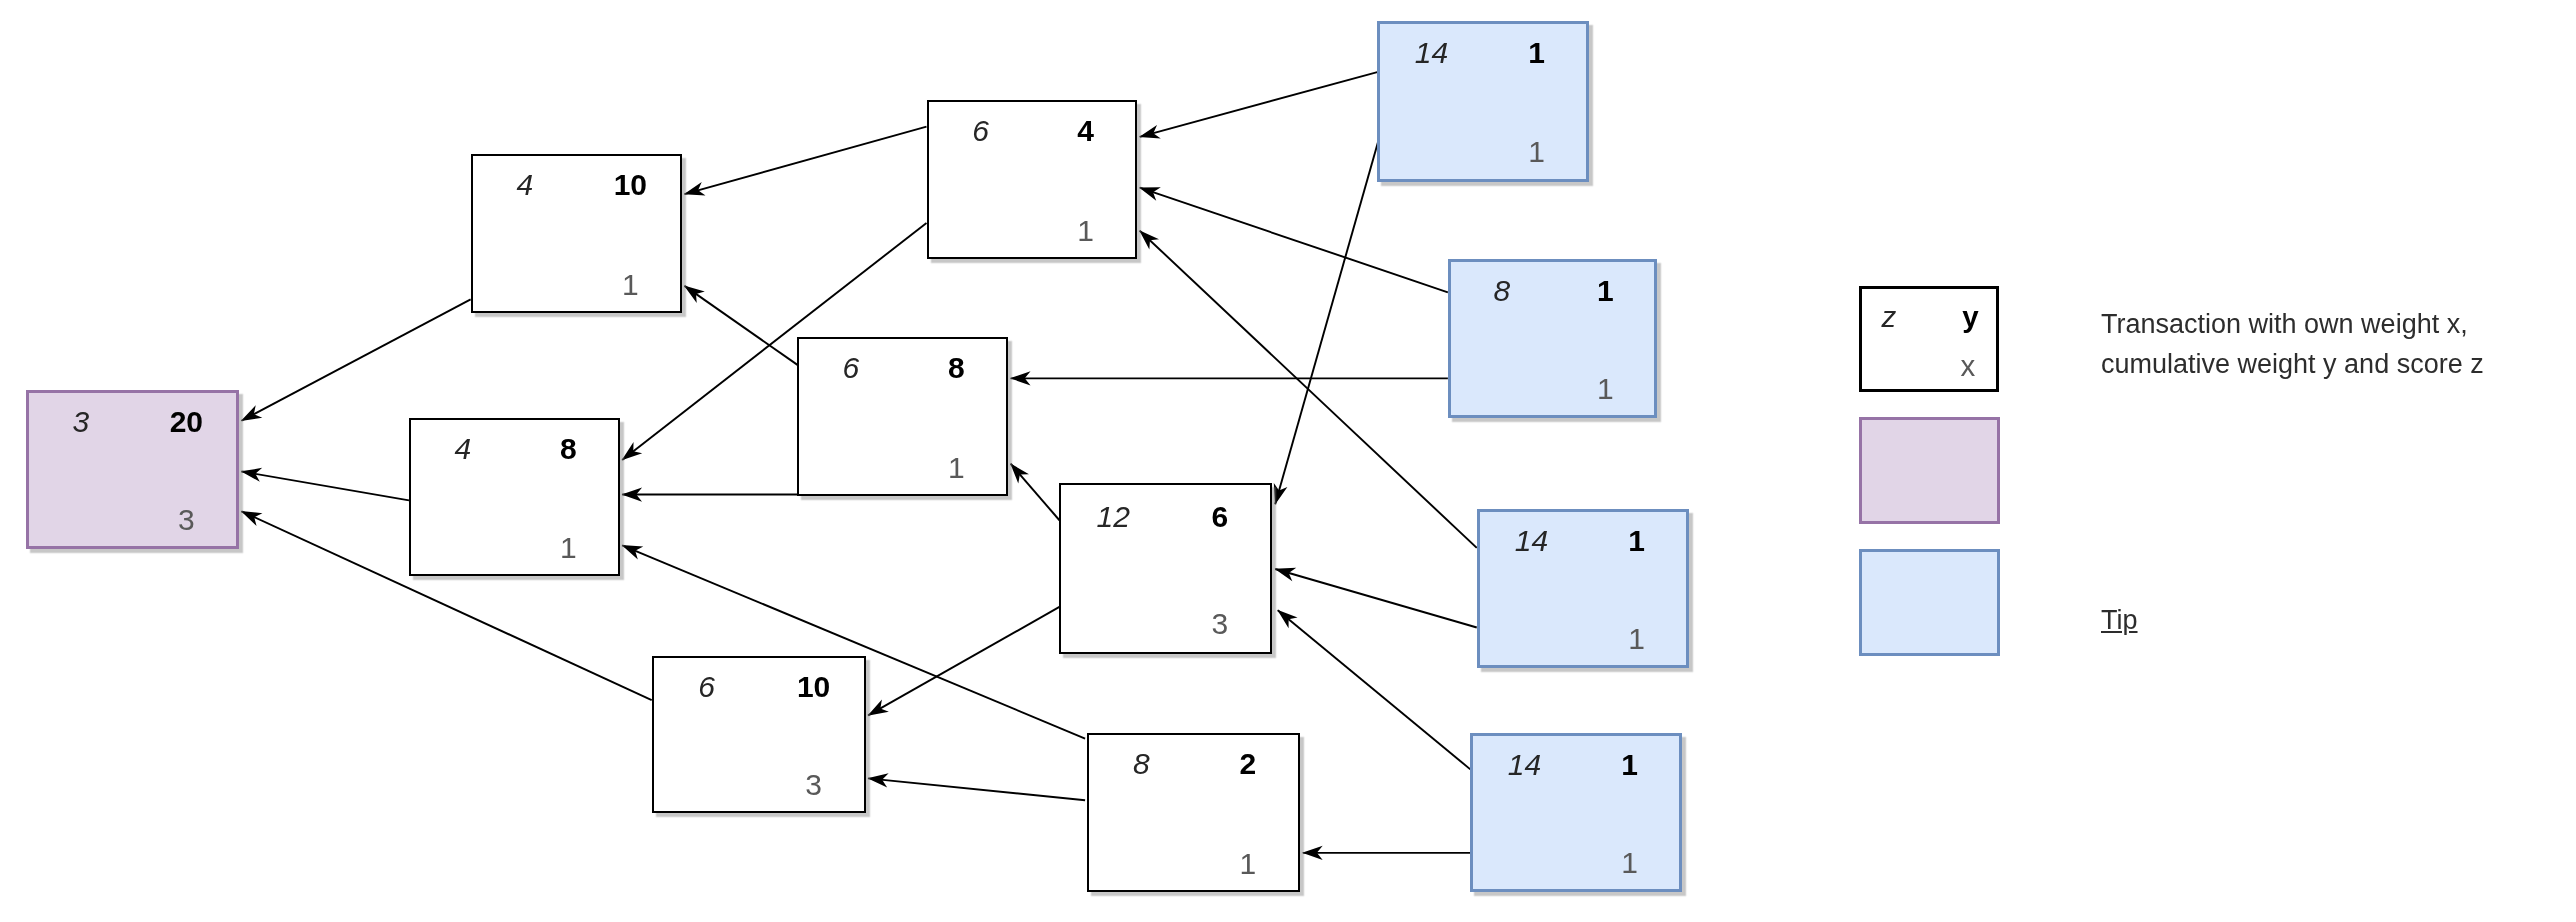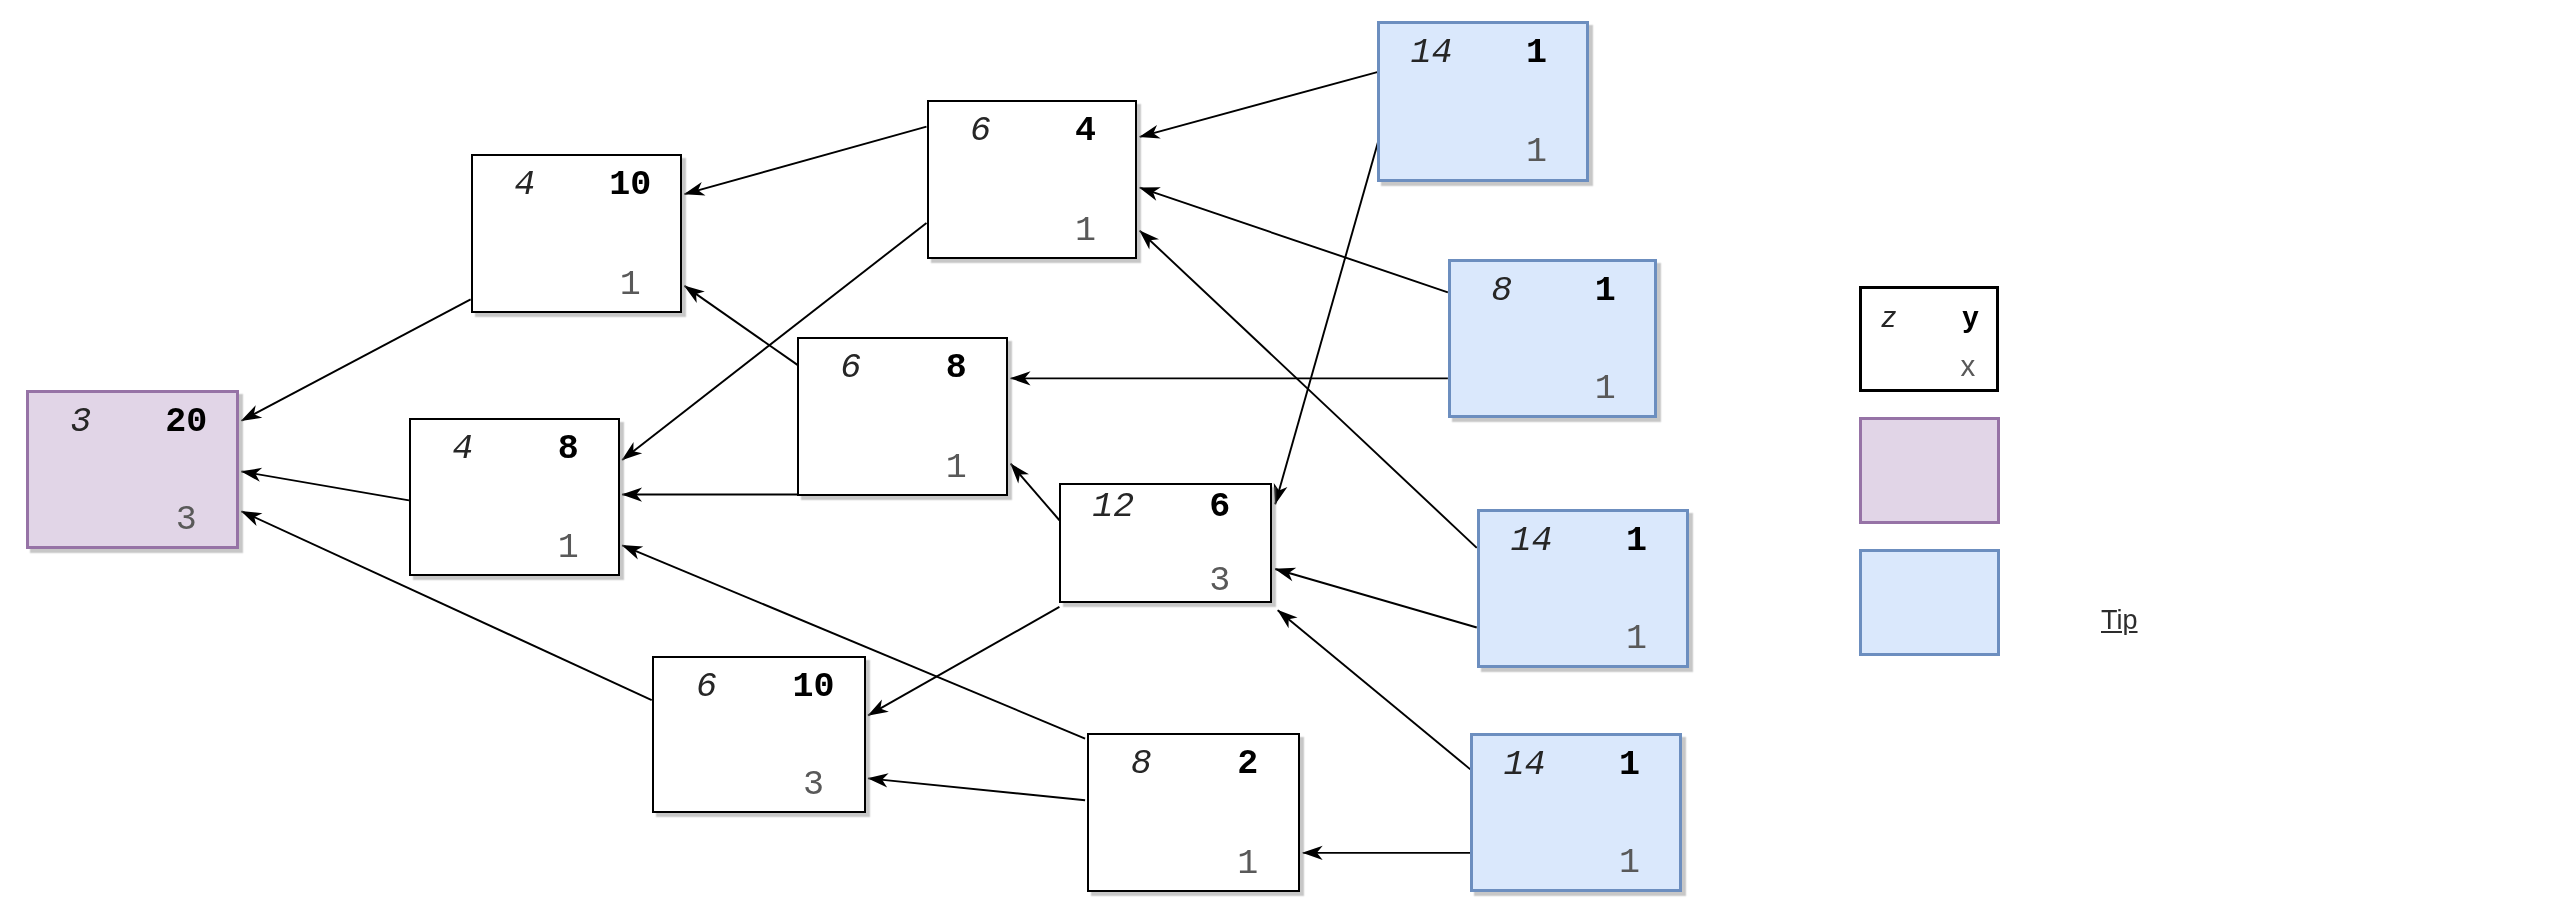--- a/index.html
+++ b/index.html
@@ -7,21 +7,21 @@
     position:relative;width:2576px;height:923px;overflow:hidden;
     background:#ffffff;font-family:"Liberation Sans",sans-serif;
   }
   svg.edge-layer{position:absolute;left:0;top:0;width:2576px;height:923px;}
   .node{
     position:absolute;box-sizing:border-box;background:#ffffff;
     border:2.6px solid #000000;box-shadow:3.9px 3.9px 1.3px rgba(130,130,130,0.45);
   }
   .node.genesis{background:#e1d5e7;border:3.9px solid #9673a6;}
   .node.tip{background:#dae8fc;border:3.2px solid #6c8ebf;}
-  .node span{position:absolute;transform:translate(-50%,-50%);font-size:35px;line-height:1;white-space:nowrap;font-family:Liberation Mono, monospace;}
+  .node span{position:absolute;transform:translate(-50%,-50%);font-size:30px;line-height:1;white-space:nowrap;}
   .node .score{left:25%;top:19%;font-style:italic;color:#262626;}
   .node .cw{left:76%;top:19%;font-weight:bold;color:#000000;}
   .node .ow{left:76%;top:83%;color:#595959;}
   
   .legend-swatch{position:absolute;box-sizing:border-box;}
   .legend-sample{left:1859px;top:286px;width:140px;height:106px;background:#fff;border:3.2px solid #000;}
   .legend-sample span{position:absolute;transform:translate(-50%,-50%);font-size:29.5px;line-height:1;}
   .legend-sample .score{left:20%;top:28%;font-style:italic;color:#262626;}
   .legend-sample .cw{left:81%;top:28%;font-weight:bold;color:#000;}
   .legend-sample .ow{left:79%;top:77%;color:#595959;}
@@ -62,20 +62,24 @@
       <line x1="2300" y1="977" x2="1986" y2="886" stroke="#000000" stroke-width="3" marker-end="url(#arrow)"></line>
       <line x1="2290" y1="1198" x2="1990" y2="950" stroke="#000000" stroke-width="3" marker-end="url(#arrow)"></line>
       <line x1="2290" y1="1328" x2="2029" y2="1328" stroke="#000000" stroke-width="3" marker-end="url(#arrow)"></line>
     </svg>
 
   <div class="legend-swatch legend-sample">
     <span class="score">z</span>
     <span class="cw">y</span>
     <span class="ow">x</span>
   </div>
+  <div class="legend-text lt-transaction">
+    <div>Transaction with own weight x,</div>
+    <div>cumulative weight y and score z</div>
+  </div>
 
   <div class="legend-swatch legend-genesis"></div>
 
   <div class="legend-swatch legend-tip"></div>
   <div class="legend-text lt-tip">Tip</div>
 
 <div class="node genesis" style="left: 26px; top: 390px; width: 213px; height: 159px;">
       <span class="score">3</span>
       <span class="cw">20</span>
       <span class="ow">3</span>
@@ -93,21 +97,21 @@
     <div class="node normal" style="left: 409px; top: 418px; width: 211px; height: 158px;">
       <span class="score">4</span>
       <span class="cw">8</span>
       <span class="ow">1</span>
     </div>
     <div class="node normal" style="left: 797px; top: 337px; width: 211px; height: 159px;">
       <span class="score">6</span>
       <span class="cw">8</span>
       <span class="ow">1</span>
     </div>
-    <div class="node normal" style="left: 1059px; top: 483px; width: 213px; height: 120px; text-align: right;">
+    <div class="node normal" style="left: 1059px; top: 483px; width: 213px; height: 171px; text-align: right;">
       <span class="score">12</span>
       <span class="cw">6</span>
       <span class="ow">3</span>
     </div>
     <div class="node normal" style="left: 652px; top: 656px; width: 214px; height: 157px;">
       <span class="score">6</span>
       <span class="cw">10</span>
       <span class="ow">3</span>
     </div>
     <div class="node normal" style="left: 1087px; top: 733px; width: 213px; height: 159px;">

